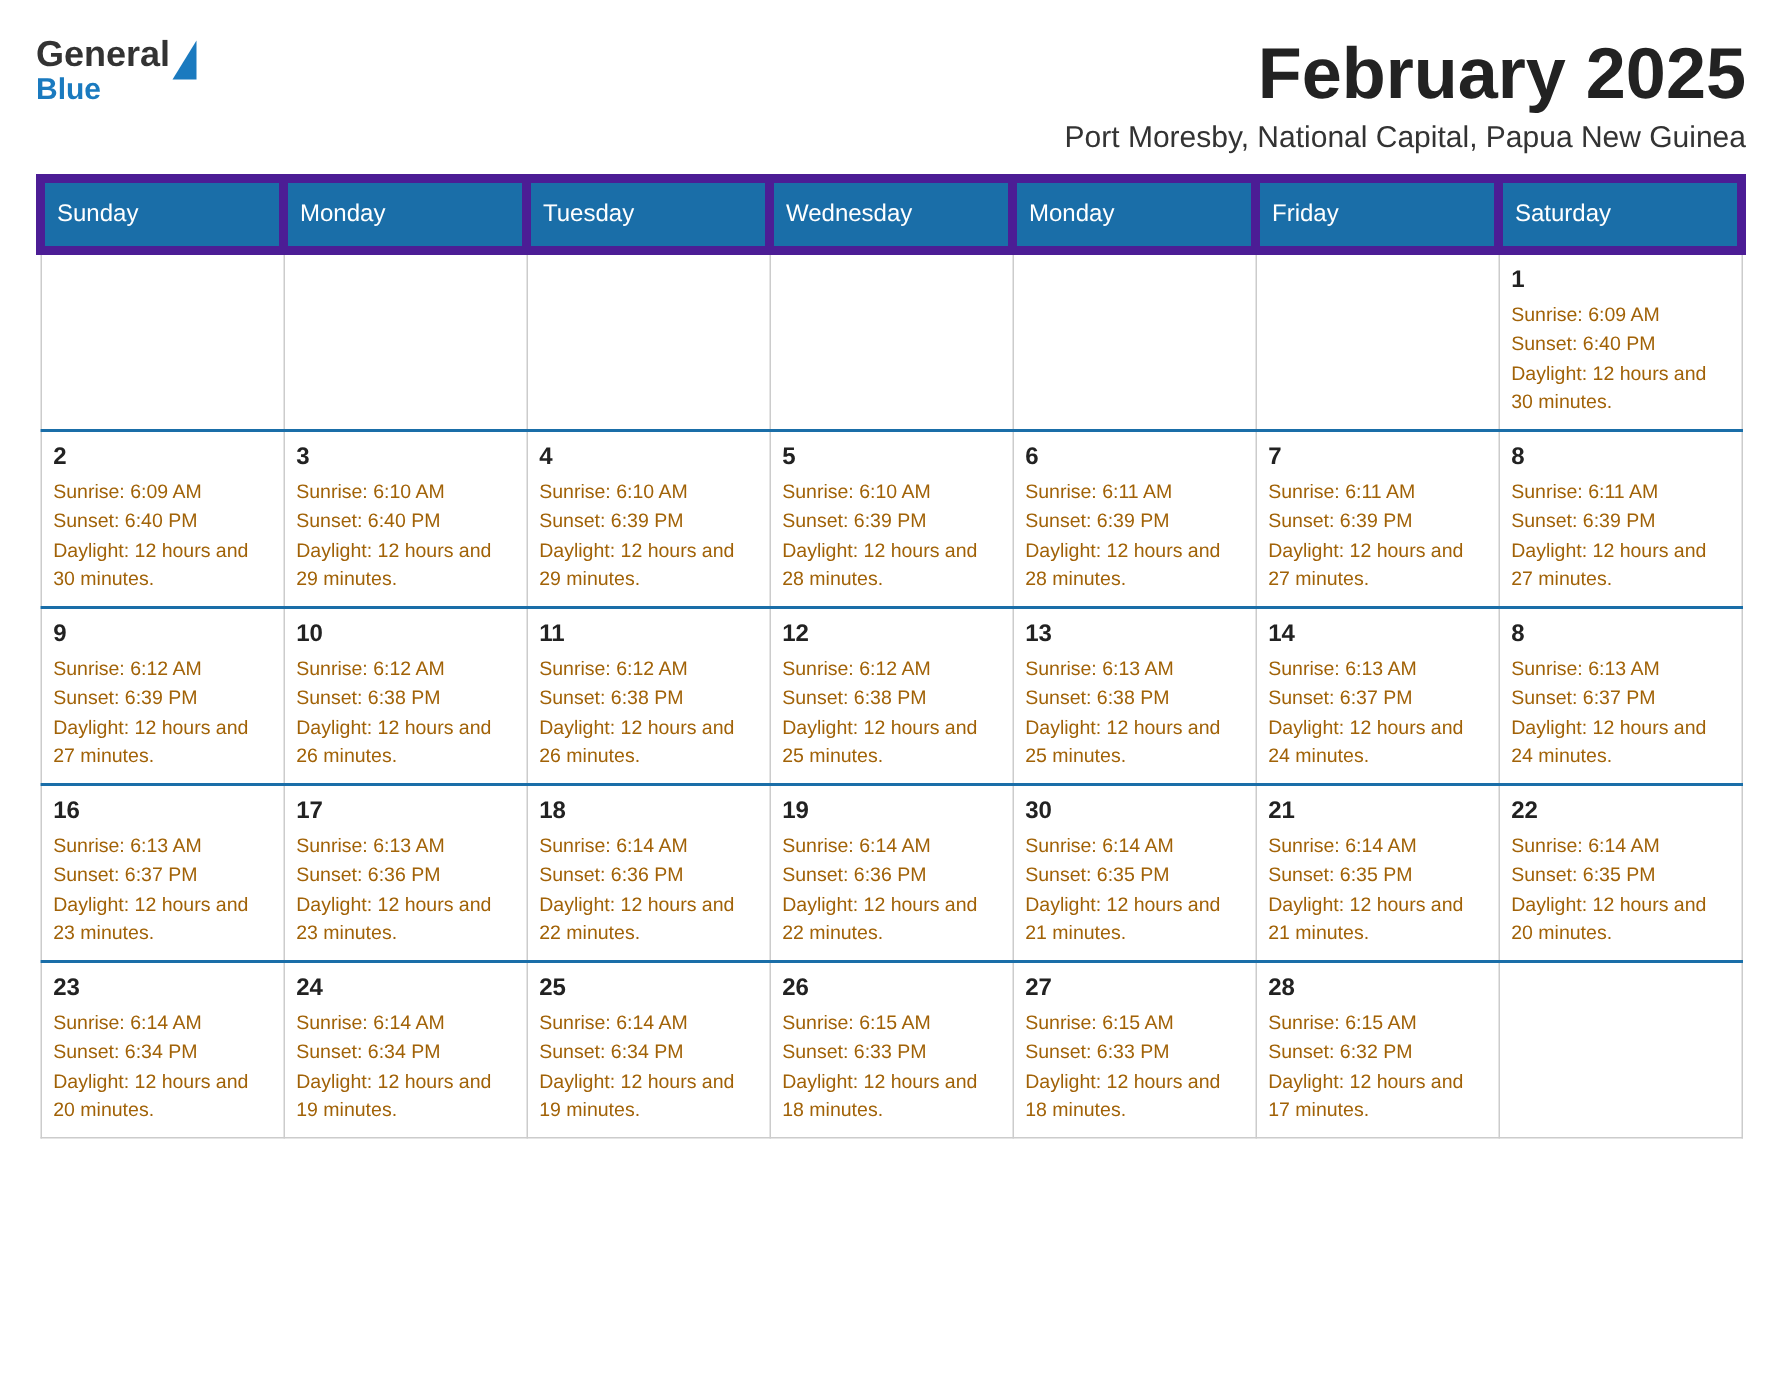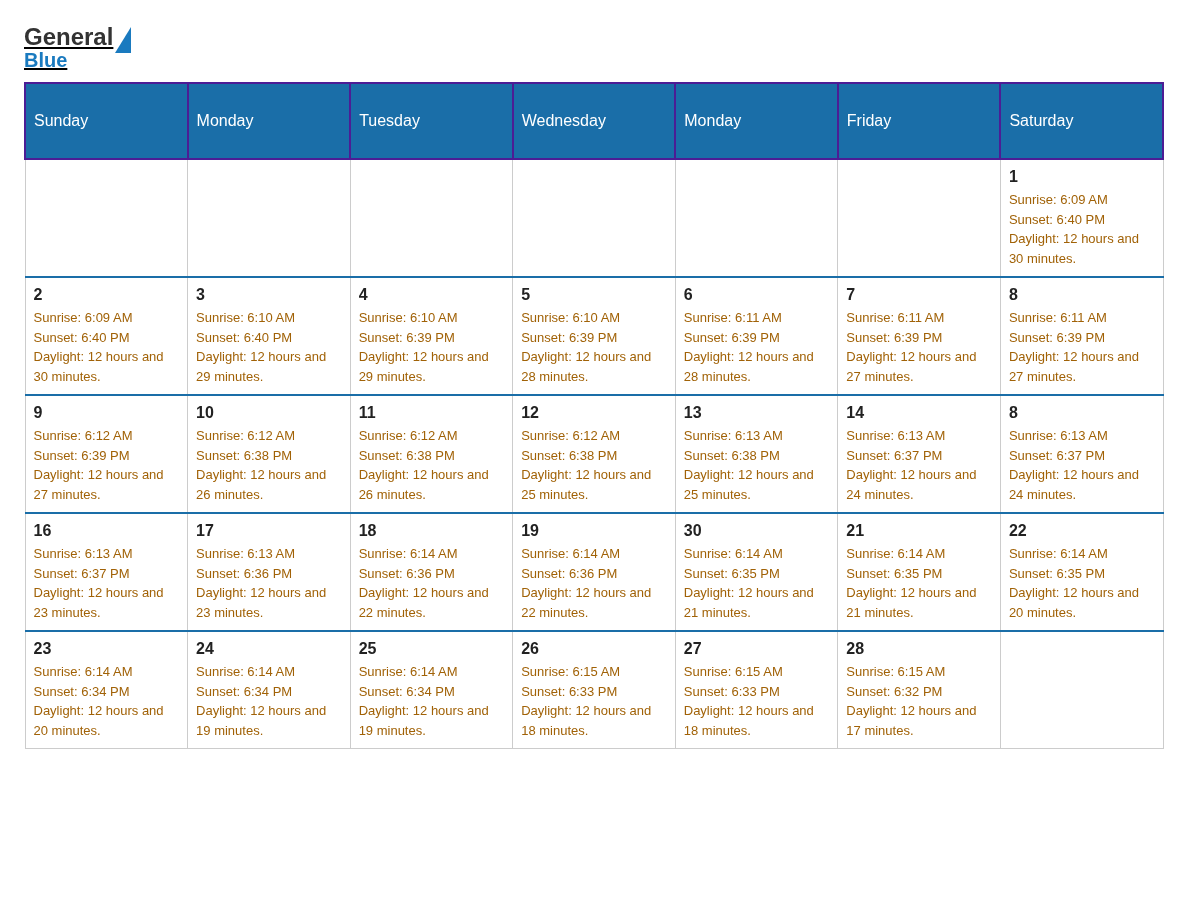--- a/index.html
+++ b/index.html
@@ -8,21 +8,20 @@
       background: #fff;
       padding: 24px;
       width: 1188px;
       min-height: 918px;
     }
     .header {
       display: flex;
       justify-content: space-between;
       align-items: flex-start;
       margin-bottom: 8px;
-      text-decoration: underline;
     }
     .title-section {
       text-align: right;
     }
     .main-title {
       font-size: 48px;
       font-weight: bold;
       color: #222;
       line-height: 1.1;
     }
@@ -32,25 +31,25 @@
       margin-top: 4px;
     }
     .calendar {
       width: 100%;
       border-collapse: collapse;
       margin-top: 12px;
     }
     .calendar th {
       background-color: #1a6ea8;
       color: #fff;
-      padding: 28px 8px;
+      padding: 12px 8px;
       font-size: 16px;
       font-weight: normal;
       text-align: left;
-      border: 2px solid #4c1d95;
+      border: 6px solid #4c1d95;
     }
     .calendar td {
       vertical-align: top;
       padding: 8px;
       border: 1px solid #ccc;
       width: calc(100% / 7);
       min-height: 100px;
       font-size: 13px;
       color: #333;
       background: #fff;
@@ -112,20 +111,24 @@
 </head>
 <body>
 
 <div class="header">
   <div class="logo-wrapper">
     <div class="logo-row1">
       <span>General</span>
         <span class="arrow-shape"></span>
     </div>
     <div class="logo-row2">Blue</div>
+  </div>
+  <div class="title-section">
+    <div class="main-title">February 2025</div>
+    <div class="subtitle">Port Moresby, National Capital, Papua New Guinea</div>
   </div>
 </div>
 
 <table class="calendar">
   <thead>
     <tr>
       <th>Sunday</th>
       <th>Monday</th>
       <th>Tuesday</th>
       <th>Wednesday</th>

